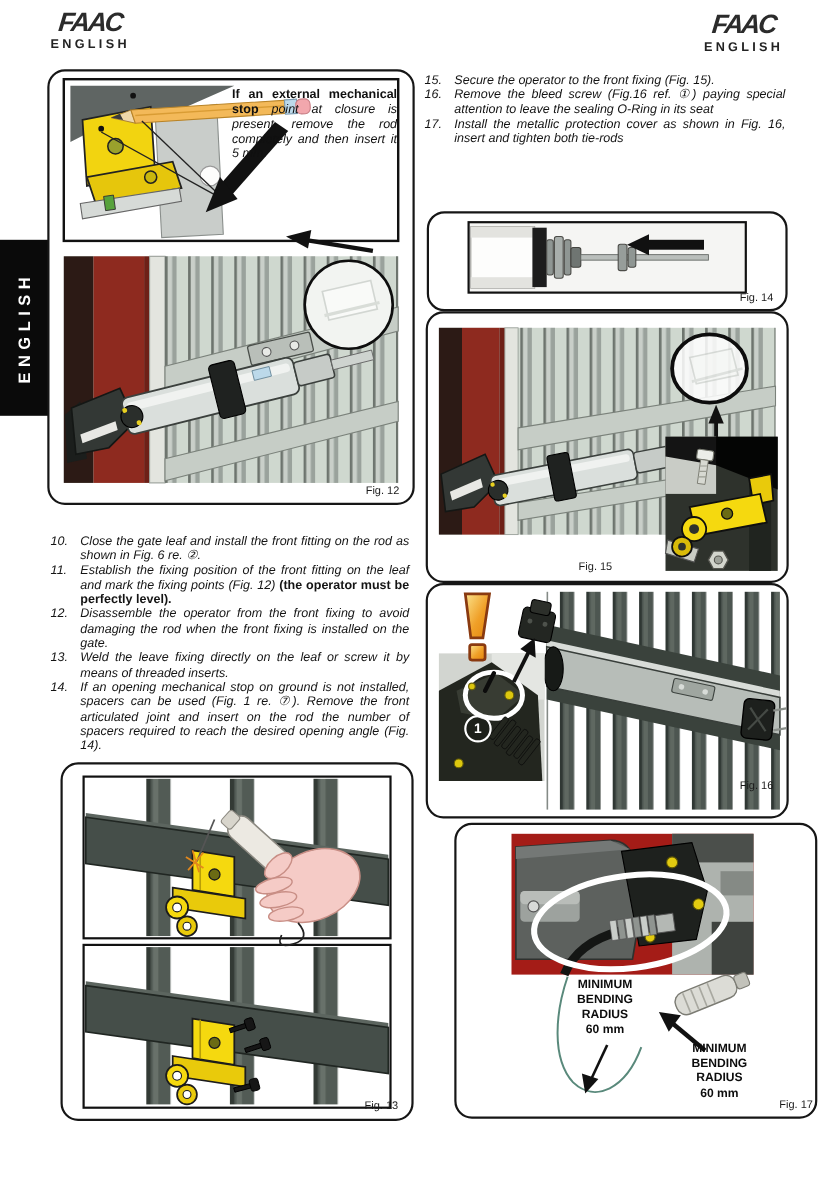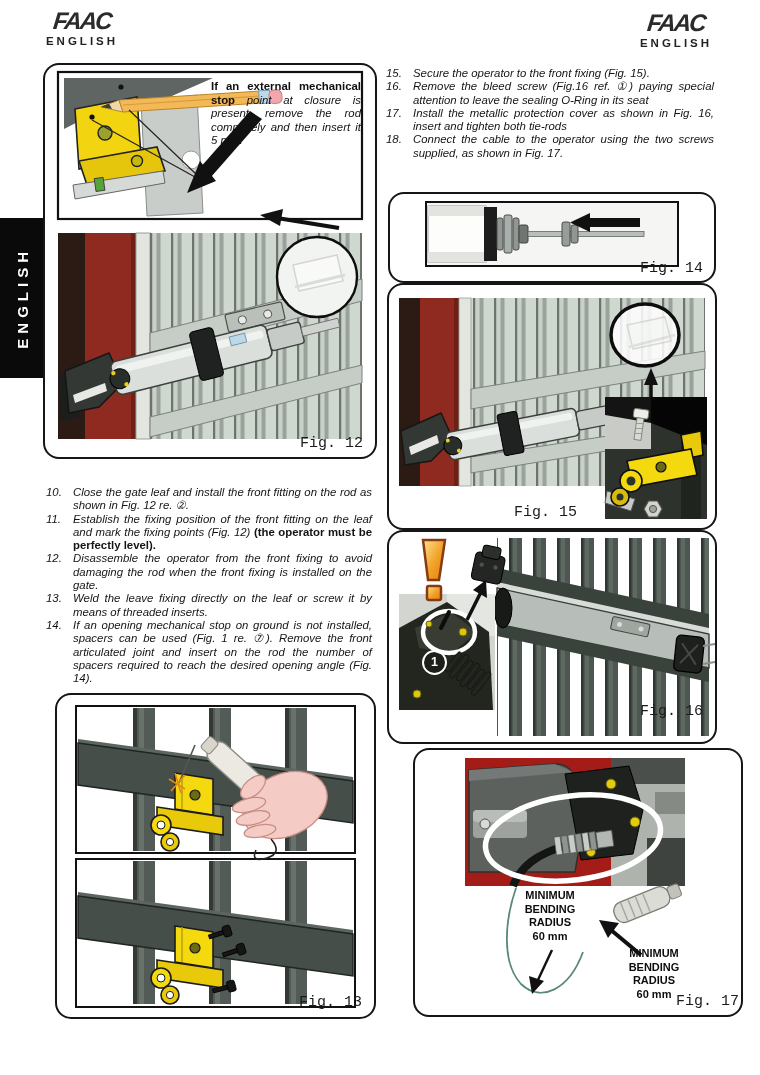--- a/index.html
+++ b/index.html
@@ -16,21 +16,21 @@
 
   
   .side-tab{position:absolute;left:0;top:218px;width:45px;height:160px;background:#0a0a0a;
             display:flex;align-items:center;justify-content:center;}
   .side-tab span{writing-mode:vertical-rl;transform:rotate(180deg);color:#fff;font-weight:bold;
             font-size:15px;letter-spacing:5px;}
 
   
   .figbox{position:absolute;background:#fff;border:2.4px solid #161616;border-radius:16px;overflow:hidden;}
   .figbox svg{position:absolute;left:0;top:0;}
-  .figlabel{position:absolute;font-size:15px;color:#1b1b1b;font-family:Liberation Mono, monospace;}
+  .figlabel{position:absolute;font-size:10px;color:#1b1b1b;}
 
   
   .ilist{position:absolute;font-style:italic;font-size:11.4px;line-height:13.3px;color:#141414;}
   .instr{display:flex;}
   .instr .num{flex:none;width:27px;}
   .instr .itxt{flex:1;text-align:justify;}
   .instr .itxt b{font-style:normal;font-weight:bold;}
 
   
   .callout{position:absolute;left:166px;top:15px;width:150px;font-size:11.4px;line-height:13.6px;
@@ -156,21 +156,21 @@
     </svg>
     <div class="callout">
       <b>If an external mechanical stop</b><i> point at closure is present, remove the rod completely and then insert it 5 mm.</i>
     </div>
     <div class="figlabel" style="right:12px;bottom:5px;">Fig. 12</div>
   </div>
 
   <div class="ilist" style="left:46px;top:486px;width:326px;">
     <div class="instr">
       <span class="num">10.</span>
-      <span class="itxt"><span>Close the gate leaf and install the front fitting on the rod as shown in Fig. 12 re. ②.</span><b></b></span>
+      <span class="itxt"><span>Close the gate leaf and install the front fitting on the rod as shown in Fig. 6 re. ②.</span><b></b></span>
     </div>
     <div class="instr">
       <span class="num">11.</span>
       <span class="itxt"><span>Establish the fixing position of the front fitting on the leaf and mark the fixing points (Fig. 12) </span><b>(the operator must be perfectly level).</b></span>
     </div>
     <div class="instr">
       <span class="num">12.</span>
       <span class="itxt"><span>Disassemble the operator from the front fixing to avoid damaging the rod when the front fixing is installed on the gate.</span><b></b></span>
     </div>
     <div class="instr">
@@ -244,24 +244,20 @@
       <span class="num">15.</span>
       <span class="itxt"><span>Secure the operator to the front fixing (Fig. 15).</span></span>
     </div>
     <div class="instr">
       <span class="num">16.</span>
       <span class="itxt"><span>Remove the bleed screw (Fig.16 ref. ①) paying special attention to leave the sealing O-Ring in its seat</span></span>
     </div>
     <div class="instr">
       <span class="num">17.</span>
       <span class="itxt"><span>Install the metallic protection cover as shown in Fig. 16, insert and tighten both tie-rods</span></span>
-    </div>
-    <div class="instr">
-      <span class="num">18.</span>
-      <span class="itxt"><span>Connect the cable to the operator using the two screws supplied, as shown in Fig. 17.</span></span>
     </div>
   </div>
 
   <div class="figbox" style="left:388px;top:192px;width:324px;height:87px;">
     <svg width="324" height="87" viewBox="0 0 324 87">
       <rect x="36" y="8" width="252" height="64" fill="#f5f5f3" stroke="#111" stroke-width="2"></rect>
       <rect x="38" y="12" width="58" height="56" fill="#fdfdfc" stroke="#9a9a96" stroke-width="1"></rect>
       <rect x="38" y="12" width="58" height="10" fill="#e3e3df"></rect>
       <rect x="38" y="58" width="58" height="10" fill="#e3e3df"></rect>
       <rect x="94" y="13" width="13" height="54" fill="#1d1d1d"></rect>
@@ -325,21 +321,21 @@
       <circle cx="242" cy="196" r="11" fill="#f5d90f" stroke="#0f0f0f" stroke-width="1.6"></circle>
       <circle cx="242" cy="196" r="4.5" fill="#2e322c"></circle>
       <polygon points="218,206 246,214 242,226 216,218" fill="#c9ccc4" stroke="#555" stroke-width="1"></polygon>
       <circle cx="231" cy="212" r="9" fill="#d9bb09" stroke="#0f0f0f" stroke-width="1.6"></circle>
       <circle cx="231" cy="212" r="3.5" fill="#2e322c"></circle>
       <g transform="translate(264,224)">
         <polygon points="-9,0 -4.5,-8 4.5,-8 9,0 4.5,8 -4.5,8" fill="#d3d5cd" stroke="#55554f" stroke-width="1.2"></polygon>
         <circle r="3.6" fill="#9fa29a" stroke="#55554f" stroke-width="1"></circle>
       </g>
     </svg>
-    <div class="figlabel" style="left:125px;bottom:7px;text-align:right;">Fig. 15</div>
+    <div class="figlabel" style="left:137px;bottom:7px;text-align:right;">Fig. 15</div>
   </div>
 
   <div class="figbox" style="left:387px;top:530px;width:326px;height:210px;">
     <svg width="326" height="210" viewBox="0 0 326 210">
       <rect x="108" y="6" width="212" height="198" fill="url(#pbarsDark)"></rect>
       <polygon points="108,36 320,82 320,150 108,104" fill="#3a423c"></polygon>
       <polygon points="108,50 320,96 320,104 108,58" fill="#d8dcd8"></polygon>
       <polygon points="108,56 320,102 320,136 108,92" fill="#b7bdb8" stroke="#383e3a" stroke-width="1.4"></polygon>
       <ellipse cx="114" cy="76" rx="9" ry="20" fill="#171a17" stroke="#000" stroke-width="1"></ellipse>
       <g transform="rotate(6 300 122)">

